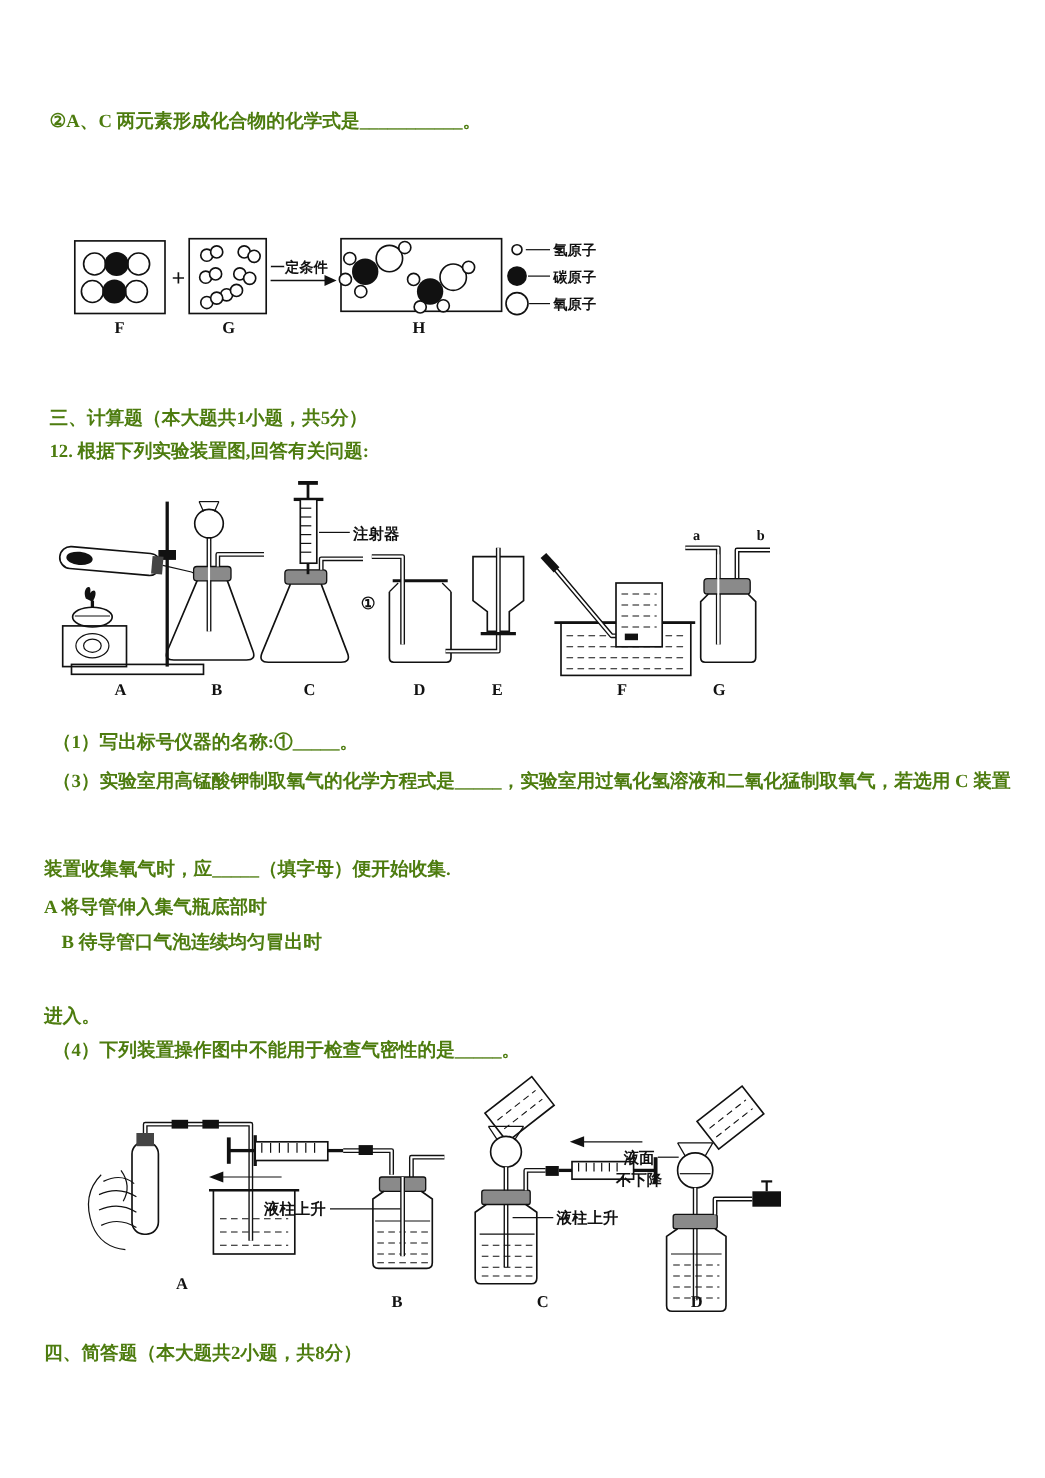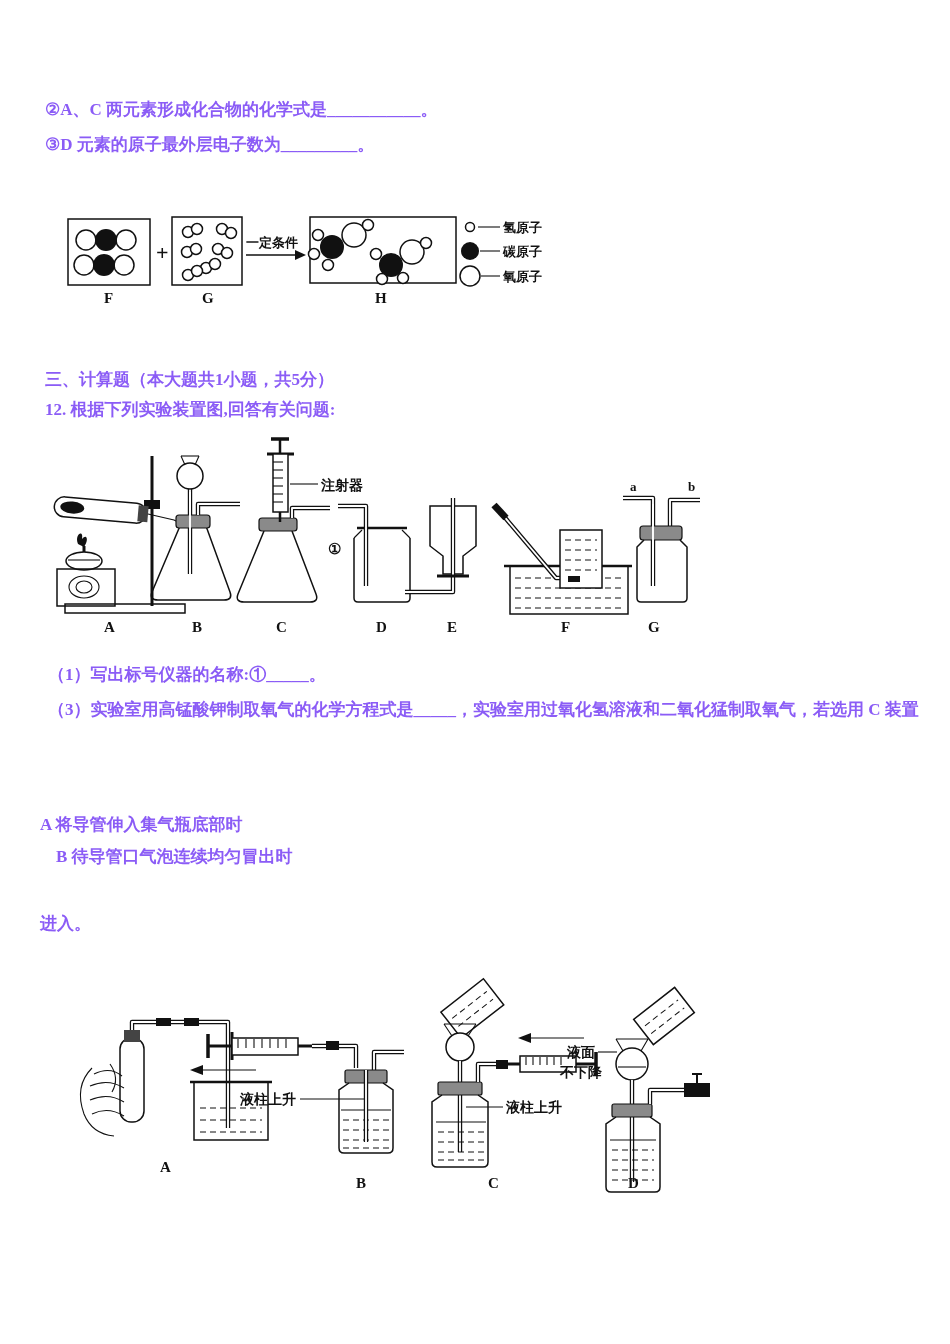--- a/index.html
+++ b/index.html
@@ -1,37 +1,36 @@
 <!DOCTYPE html>
 <html><head>
 <meta charset="utf-8">
 <style>
   html,body{margin:0;padding:0;background:#e8e8e8}
   .page{position:relative;width:950px;height:1344px;background:#ffffff;margin:0 auto;
-        font-family:"Liberation Serif","DejaVu Serif",serif;color:#8b5cf6;overflow:hidden}
+        font-family:"Liberation Serif","DejaVu Serif",serif;color:#4d7c0f;overflow:hidden}
   .ln{position:absolute;font-weight:700;font-size:17px;white-space:nowrap}
   svg{position:absolute;overflow:visible}
   svg text{font-family:"Liberation Serif","DejaVu Serif",serif;font-weight:700;fill:#111}
   .ol{stroke:#111;stroke-width:1.5;fill:none}
   .olw{stroke:#111;stroke-width:1.5;fill:#fff}
   .thin{stroke:#111;stroke-width:1.1;fill:none}
   .tube{stroke:#111;stroke-width:4.4;fill:none;stroke-linejoin:round}
   .tubei{stroke:#fff;stroke-width:1.9;fill:none;stroke-linejoin:round}
   .blk{fill:#111;stroke:none}
   .stp{fill:#8a8a8a;stroke:#111;stroke-width:1.2}
   .dsh{stroke:#111;stroke-width:1;stroke-dasharray:6 4;fill:none}
   .wht{fill:#fff;stroke:#111;stroke-width:1.5}
 </style>
 </head>
 <body>
 
 <div class="page">
 
   <div class="ln" style="left:45px;top:98px">②A、C 两元素形成化合物的化学式是___________。</div>
-  <div class="ln" style="left:45px;top:133px">③D 元素的原子最外层电子数为_________。</div>
 
   <svg style="left:60px;top:207px" width="480" height="102" viewBox="0 0 480 102">
 
     <g>
       <rect x="8" y="12" width="82" height="66" class="ol"></rect>
       <circle cx="26" cy="33" r="10" class="olw"></circle>
         <circle cx="66" cy="33" r="10" class="olw"></circle>
       <circle cx="46" cy="33" r="11" class="blk" stroke="#111"></circle>
       <circle cx="24" cy="58" r="10" class="olw"></circle>
         <circle cx="64" cy="58" r="10" class="olw"></circle>
@@ -202,23 +201,25 @@
     <text x="152" y="198" font-size="15">B</text>
     <text x="236" y="198" font-size="15">C</text>
     <text x="336" y="198" font-size="15">D</text>
     <text x="407" y="198" font-size="15">E</text>
     <text x="521" y="198" font-size="15">F</text>
     <text x="608" y="198" font-size="15">G</text>
   </svg>
 
   <div class="ln" style="left:48px;top:663px">（1）写出标号仪器的名称:①_____。</div>
   <div class="ln" style="left:48px;top:698px">（3）实验室用高锰酸钾制取氧气的化学方程式是_____，实验室用过氧化氢溶液和二氧化猛制取氧气，若选用 C 装置</div>
+  <div class="ln" style="left:40px;top:778px">装置收集氧气时，应_____（填字母）便开始收集.</div>
   <div class="ln" style="left:40px;top:813px">A 将导管伸入集气瓶底部时</div>
   <div class="ln" style="left:56px;top:845px">B 待导管口气泡连续均匀冒出时</div>
   <div class="ln" style="left:40px;top:912px">进入。</div>
+  <div class="ln" style="left:48px;top:943px">（4）下列装置操作图中不能用于检查气密性的是_____。</div>
 
   <svg style="left:40px;top:982px" width="720" height="215" viewBox="0 0 720 215">
 
     <g>
       <path d="M92,48 v-8 h96 v106" class="tube"></path>
         <path d="M92,48 v-8 h96 v106" class="tubei"></path>
       <rect x="116" y="36" width="15" height="8" class="blk"></rect>
       <rect x="144" y="36" width="15" height="8" class="blk"></rect>
       <rect x="80" y="56" width="24" height="84" rx="11" class="wht"></rect>
       <rect x="84" y="48" width="16" height="12" fill="#444"></rect>
@@ -332,14 +333,15 @@
       <text x="520" y="95" font-size="14">不下降</text>
       <line x1="558" y1="70" x2="577" y2="70" class="thin"></line>
     </g>
 
     <text x="120" y="190" font-size="15">A</text>
     <text x="316" y="206" font-size="15">B</text>
     <text x="448" y="206" font-size="15">C</text>
     <text x="588" y="206" font-size="15">D</text>
   </svg>
 
+  <div class="ln" style="left:40px;top:1218px">四、简答题（本大题共2小题，共8分）</div>
 
 </div>
 
 </body></html>

